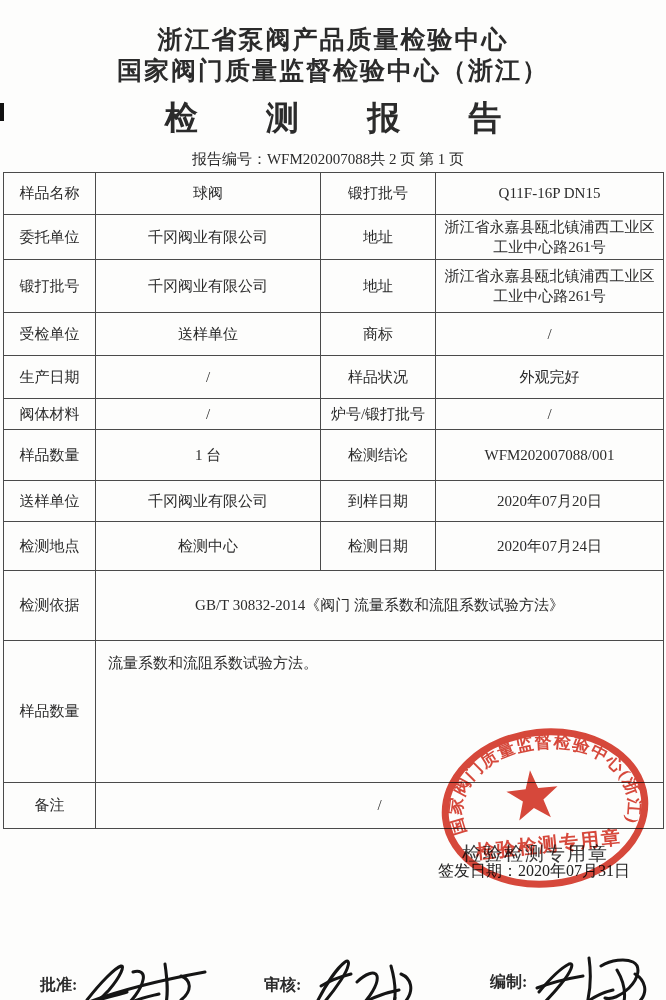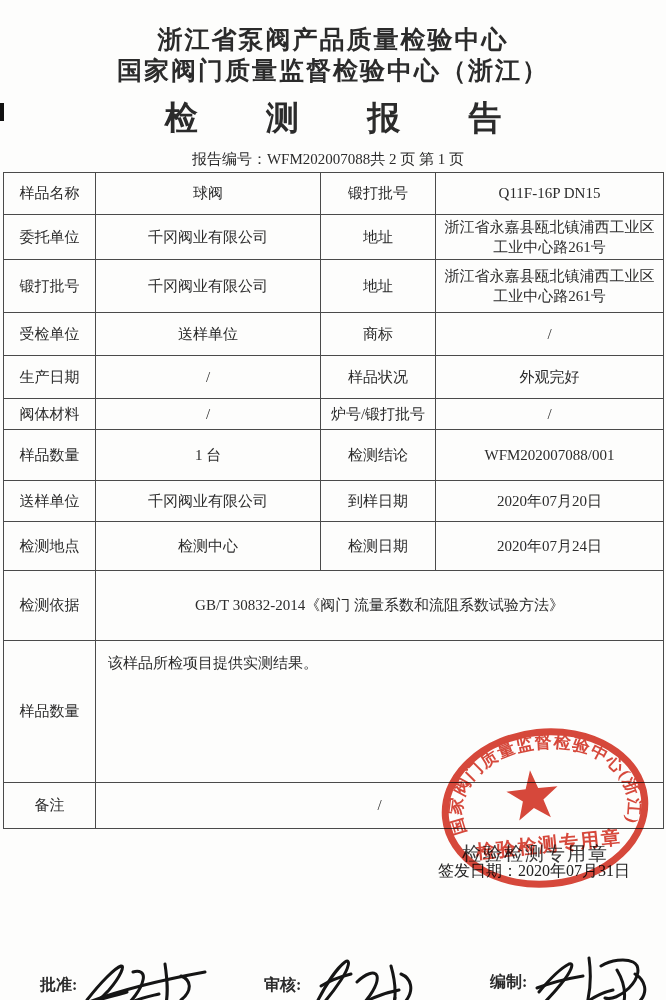--- a/index.html
+++ b/index.html
@@ -118,21 +118,21 @@
       <td>检测日期</td>
       <td>2020年07月24日</td>
     </tr>
     <tr class="r11">
       <td>检测依据</td>
       <td colspan="3">GB/T 30832-2014《阀门  流量系数和流阻系数试验方法》</td>
     </tr>
     <tr class="r13">
       <td>样品数量</td>
       <td colspan="3" class="conclusion-cell">
-        <div>该样品所检项目提供实测结果。</div>
+        <div>流量系数和流阻系数试验方法。</div>
       </td>
     </tr>
     <tr class="r14">
       <td>备注</td>
       <td colspan="3" class="remark-cell">/</td>
     </tr>
   </tbody>
     </table>
 
   <div class="stamp-under-text">检验检测专用章</div>

